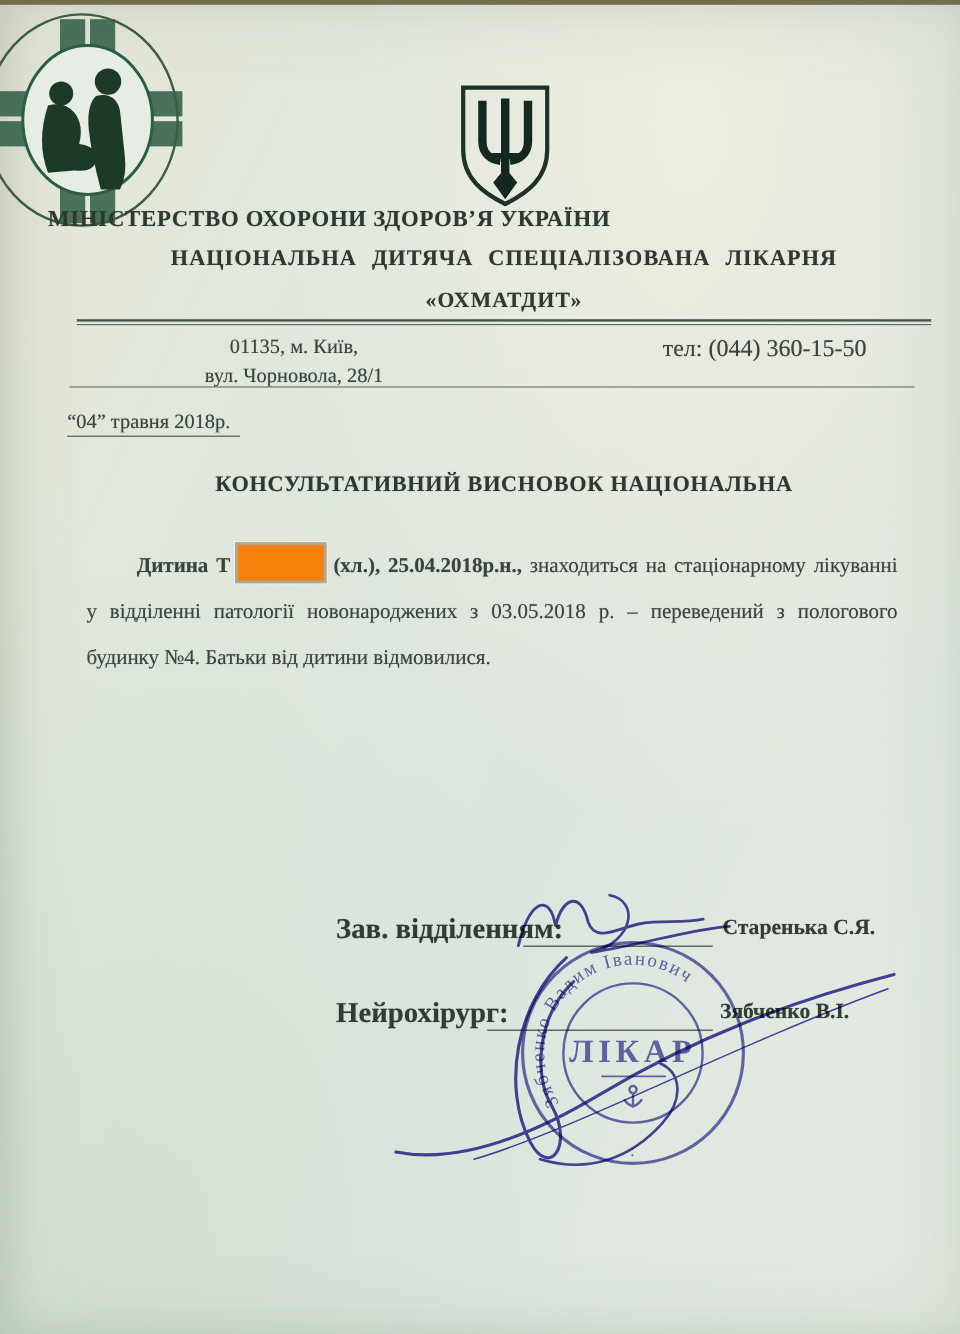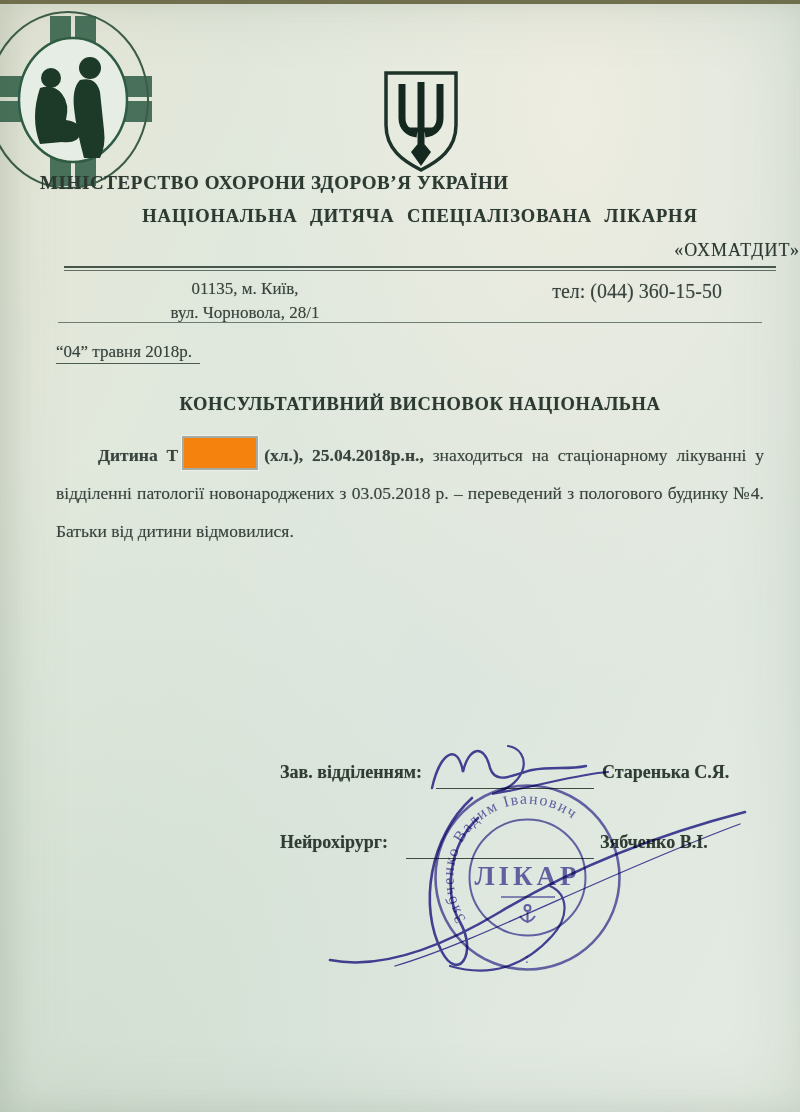--- a/index.html
+++ b/index.html
@@ -14,38 +14,38 @@
     box-shadow: inset 0 0 70px rgba(90,110,90,.16), inset 10px 0 24px rgba(80,100,80,.10);
   }
   .scan-top-edge{position:absolute;top:0;left:0;width:800px;height:4px;background:#6f6f4e;}
   .soft{text-shadow:0 0 .8px rgba(56,68,61,.45);}
 
   
   .logo{position:absolute;left:-12px;top:4px;}
   .emblem{position:absolute;left:378px;top:68px;}
   .h-min {position:absolute;left:40px;right:0;top:172px;text-align:left;font-weight:bold;font-size:19px;letter-spacing:.6px;color:#2c3a32;}
   .h-hosp{position:absolute;left:40px;right:0;top:206px;text-align:center;font-weight:bold;font-size:18.5px;letter-spacing:.9px;word-spacing:7px;color:#2c3a32;}
-  .h-name{position:absolute;left:40px;right:0;top:240px;text-align:right;font-weight:normal;font-size:18px;letter-spacing:1px;color:#2c3a32;}
+  .h-name{position:absolute;left:40px;right:0;top:240px;text-align:center;font-weight:bold;font-size:18px;letter-spacing:1px;color:#2c3a32;}
   .rule-thick{position:absolute;left:64px;top:266px;width:712px;height:2px;border-top:2.5px solid #46564c;border-bottom:1.2px solid #5f6f65;}
   .addr{position:absolute;left:95px;top:277px;width:300px;text-align:center;font-size:17px;line-height:24px;}
   .phone{position:absolute;right:78px;top:280px;font-size:20px;font-family:Liberation Serif, serif;}
   .rule-thin{position:absolute;left:58px;top:322px;width:704px;border-top:1.5px solid #6d7d73;}
 
   .date{position:absolute;left:56px;top:342px;font-size:17px;}
   .date span{border-bottom:1.5px solid #4c5c52;padding:0 8px 2px 0;}
 
   .doc-title{position:absolute;left:40px;right:0;top:394px;text-align:center;font-weight:bold;font-size:18.5px;letter-spacing:.6px;color:#2c3a32;}
 
   .body-text{position:absolute;left:56px;top:436px;width:708px;font-size:17.5px;line-height:38px;text-align:justify;}
-  .body-text p{margin:0;text-indent:42px;}
+  .body-text p{margin:16px;text-indent:42px;}
   .b{font-weight:bold;}
   .redact{display:inline-block;width:72px;height:30px;background:#f6820e;border:2px solid #a6aaa6;vertical-align:-9px;margin:0 6px 0 4px;box-shadow:0 0 0 1px rgba(255,255,255,.4);}
 
   
-  .sig-label{position:absolute;font-weight:bold;font-size:18px;color:#2f3d35;text-align:right;}
+  .sig-label{position:absolute;font-weight:bold;font-size:24px;color:#2f3d35;text-align:right;}
   .sig-name {position:absolute;font-weight:bold;font-size:18px;color:#2f3d35;}
   .sig-line {position:absolute;height:26px;border-bottom:1.6px solid #3e4a44;}
   .lab1{left:280px;top:762px;} .line1{left:436px;top:762px;width:158px;} .name1{left:602px;top:762px;}
   .lab2{left:280px;top:832px;} .line2{left:406px;top:832px;width:188px;} .name2{left:600px;top:832px;}
 
   .handwriting{position:absolute;left:300px;top:726px;mix-blend-mode:multiply;}
   .stamp{position:absolute;left:425px;top:775px;mix-blend-mode:multiply;opacity:.88;}
 </style>
 </head>
 <body>

